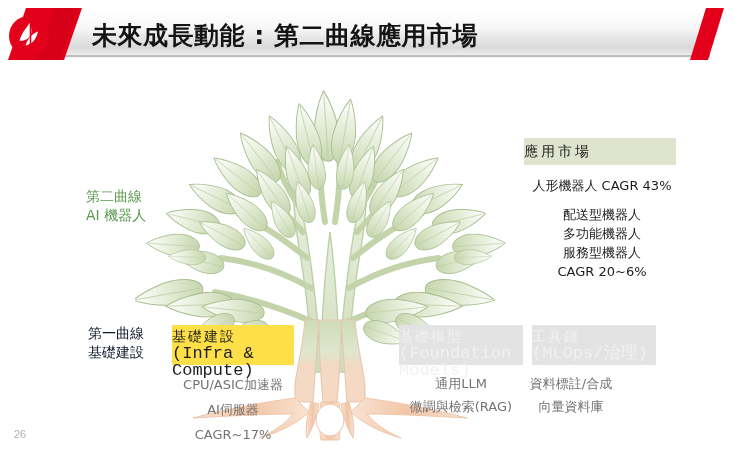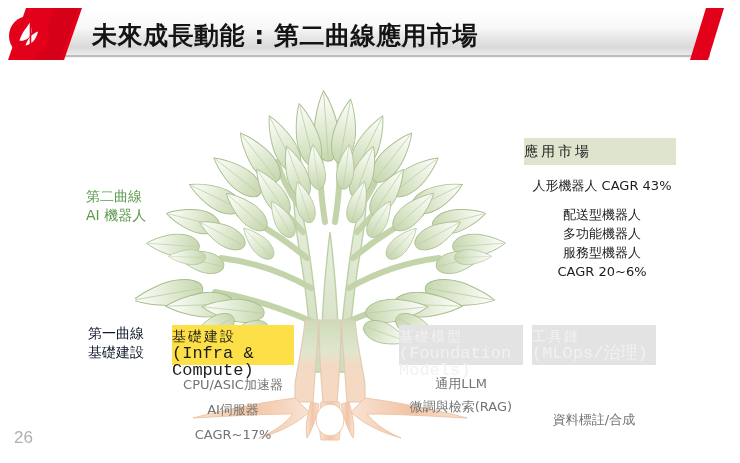--- a/index.html
+++ b/index.html
@@ -220,28 +220,28 @@
   .col-list {
     position: absolute;
     text-align: center;
     font-size: 13px;
     line-height: 25px;
     color: #737373;
     font-family: "DejaVu Sans", "Liberation Sans", sans-serif;
   }
   #infra-list      { left: 160px; top: 372px; width: 146px; }
   #foundation-list { left: 390px; top: 372px; width: 142px; line-height: 23px;}
-  #tooling-list    { left: 522px; top: 372px; width: 144px; line-height: 23px; margin-top: 36px;}
+  #tooling-list    { left: 499px; top: 372px; width: 144px; line-height: 23px;}
 
   
   .page-num {
     position: absolute;
     left: 14px;
     top: 428px;
-    font-size: 17px;
+    font-size: 11px;
     color: #b0b0b0;
     font-family: "Liberation Sans", sans-serif;
   }
 </style>
 </head>
 <body>
 
 <div id="slide">
 
   <div class="banner">
@@ -428,17 +428,18 @@
     <div>通用LLM</div>
     <div>微調與檢索(RAG)</div>
   </div>
 
   <div id="tooling-box" class="head-box">
     <div class="hb-t1">工具鏈</div>
     <div class="hb-t2">(MLOps/治理)</div>
   </div>
   <div id="tooling-list" class="col-list">
     <div>資料標註/合成</div>
+    <div>向量資料庫</div>
   </div>
 
   <div class="page-num">26</div>
 
 </div>
 
 </body></html>

